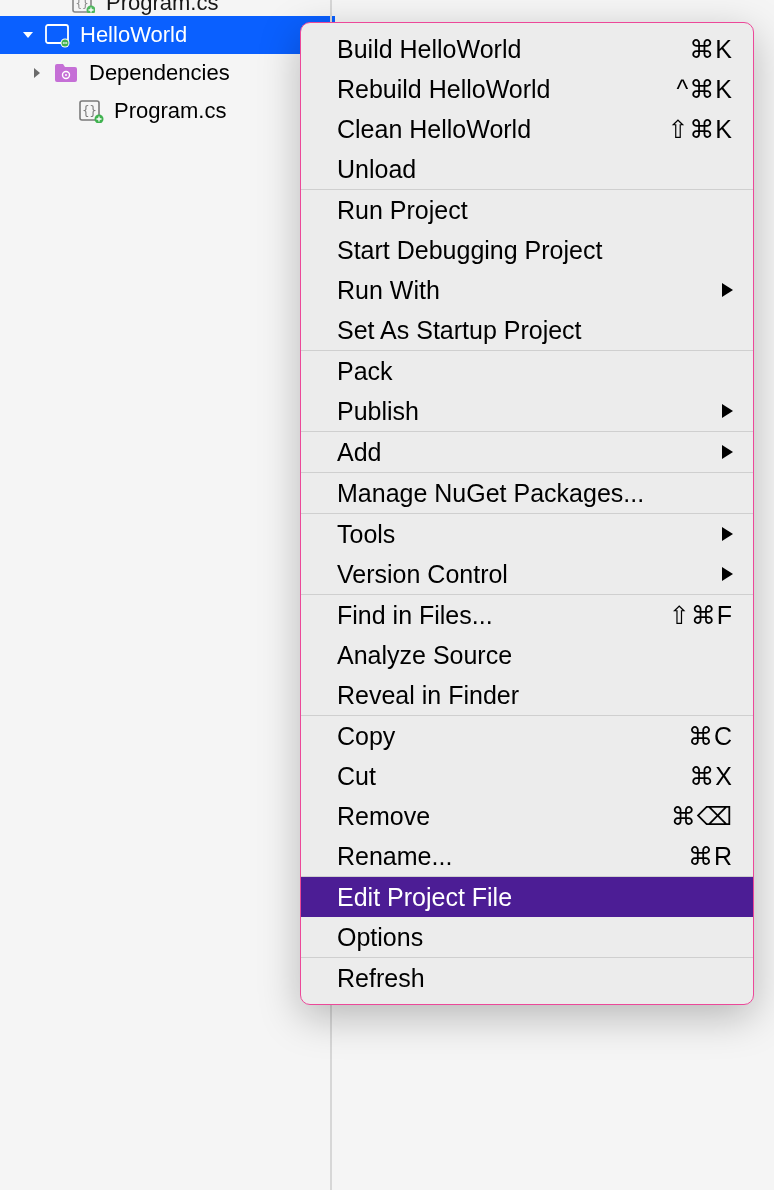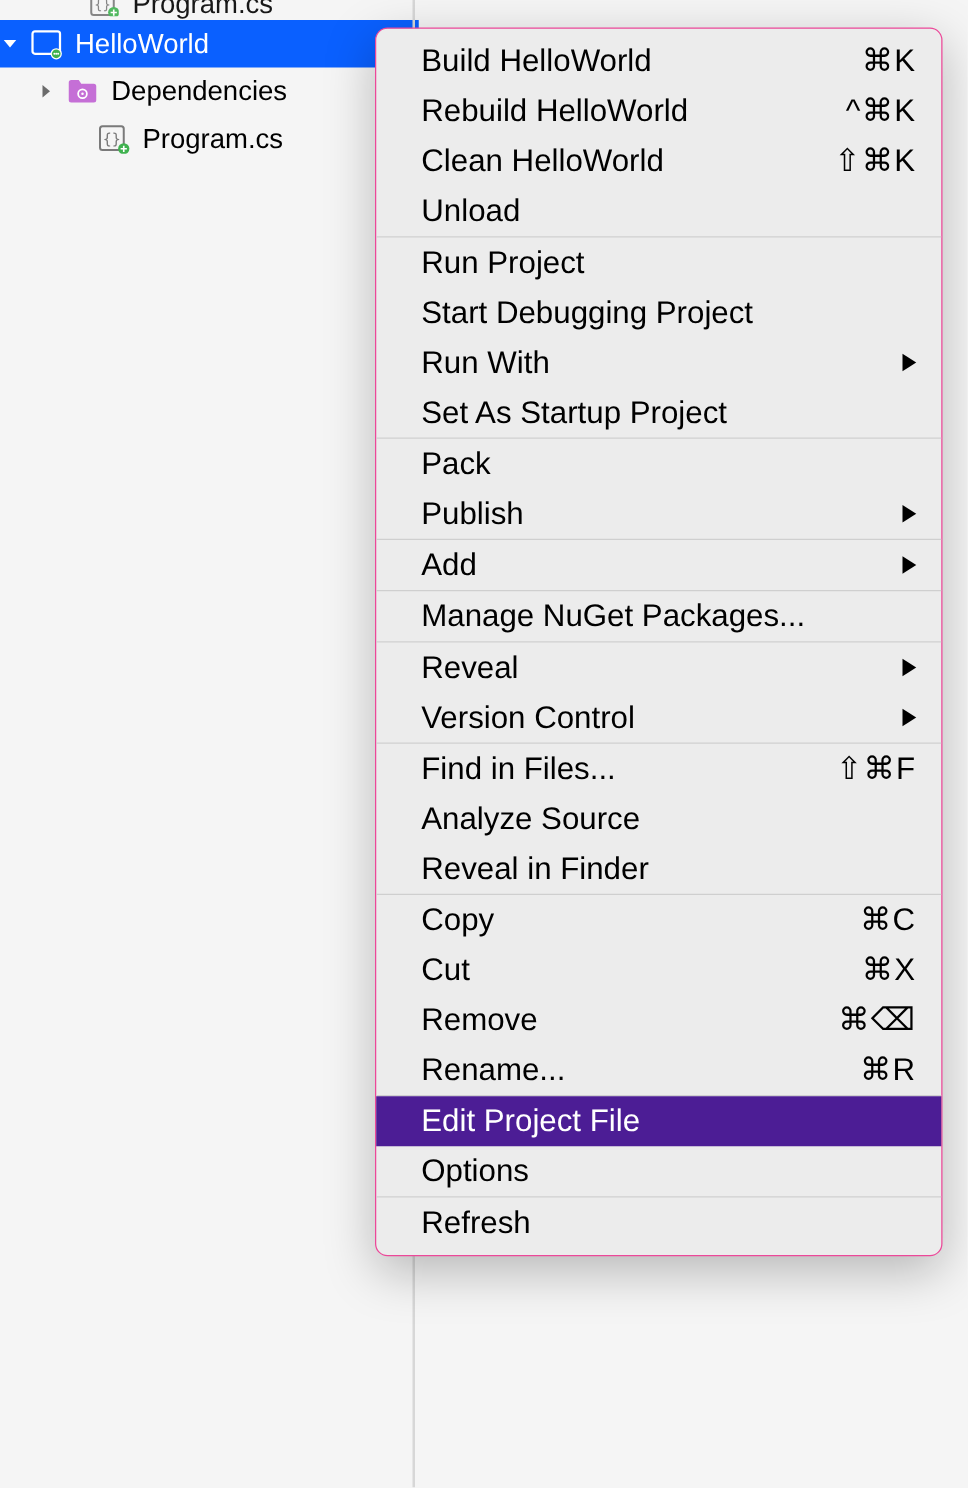--- a/index.html
+++ b/index.html
@@ -29,21 +29,21 @@
       height: 16px;
       overflow: hidden;
       align-items: flex-end;
       opacity: 0.9;
     }
     .tree-row.selected {
       background: #0a60ff;
       color: #fff;
     }
     .indent-0 { padding-left: 70px; }
-    .indent-1 { }
+    .indent-1 { padding-left: 20px; }
     .indent-2 { padding-left: 29px; }
     .indent-3 { padding-left: 78px; }
 
     .chevron {
       width: 16px;
       display: inline-flex;
       justify-content: center;
       margin-right: 8px;
       flex-shrink: 0;
     }
@@ -253,21 +253,21 @@
   <div class="menu-separator"></div>
 
   <div class="menu-item">
     <span>Manage NuGet Packages...</span>
       <span class="right"></span>
   </div>
 
   <div class="menu-separator"></div>
 
   <div class="menu-item">
-    <span>Reveal</span>
+    <span>Tools</span>
     <span class="right">
         <span class="submenu-arrow"></span>
       </span>
   </div>
   <div class="menu-item">
     <span>Version Control</span>
     <span class="right">
         <span class="submenu-arrow"></span>
       </span>
   </div>

